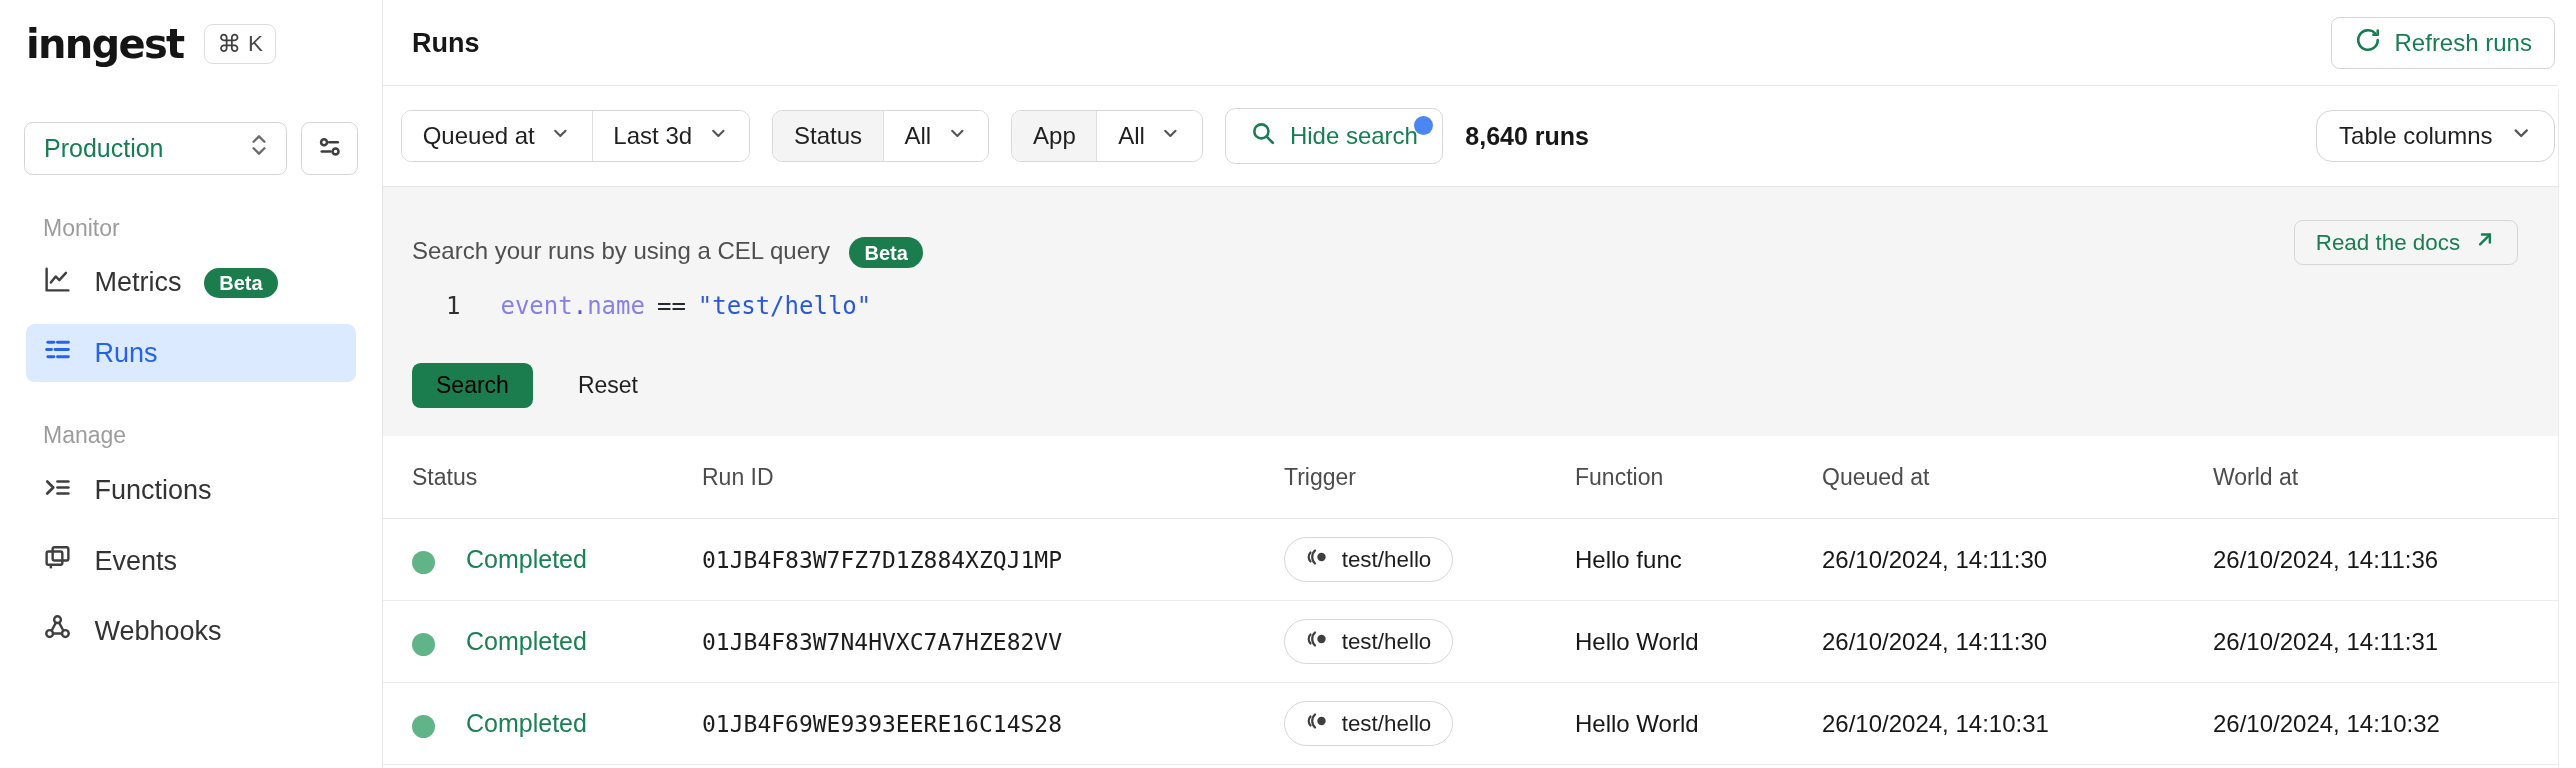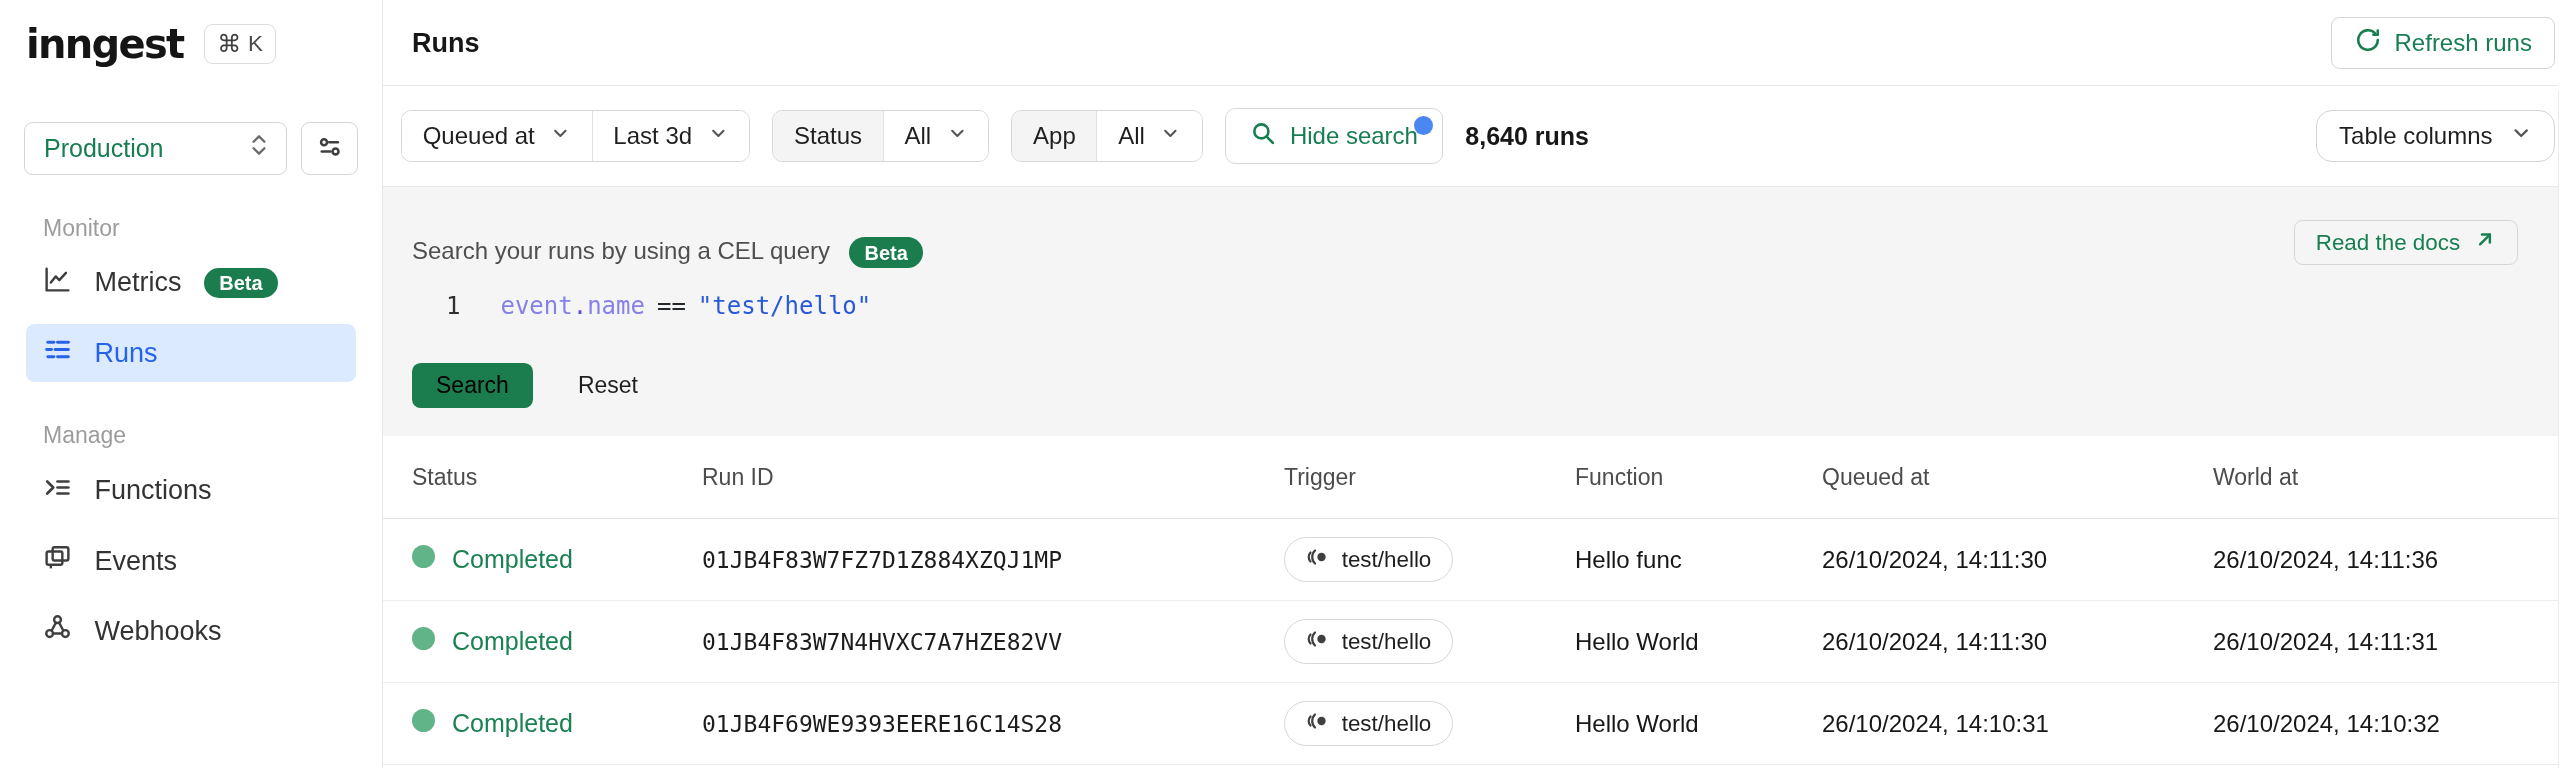--- a/index.html
+++ b/index.html
@@ -57,21 +57,21 @@
   .tok-str { color:#2759d8; }
   .btn-row { display:flex; align-items:center; gap:45px; margin-top:38px; }
   .search-btn { background:#1b7d4e; color:#000000; font-size:23px; font-weight:500; border:none; border-radius:8.6px; height:45px; padding:0 24px; display:flex; align-items:center; cursor:pointer; }
   .reset-btn { background:none; border:none; font-size:23px; color:#1f1f1f; font-family:inherit; cursor:pointer; }
 
   
   .runs-table { flex:1; margin-right:18px; overflow:hidden; }
   .t-row { display:grid; grid-template-columns:290px 582px 291px 247px 391px 1fr; align-items:center; padding-left:29px; border-bottom:1.7px solid #ececec; }
   .t-head { height:83px; font-size:23px; font-weight:500; color:#4c4c4c; border-bottom:1.7px solid #e4e4e4; }
   .t-data { height:82px; font-size:24px; color:#171717; cursor:pointer; }
-  .cell-status { display:flex; align-items:flex-start; gap:17px; }
+  .cell-status { display:flex; align-items:flex-end; gap:31px; }
   .status-dot { width:23px; height:23px; border-radius:50%; background:#61b487; }
   .status-text { color:#1a8152; font-weight:500; font-size:25px; }
   .run-id { font-family:"DejaVu Sans Mono", monospace; font-size:23px; color:#1c1c1c; }
   .trigger-pill { display:inline-flex; align-items:center; gap:12px; border:1.7px solid #d7d7d7; border-radius:861px; height:45px; padding:0 20.7px; font-size:22.4px; color:#1f1f1f; background:#fff; width:max-content; cursor:pointer; }
   .fn-name { font-weight:500; }
 </style>
 </head>
 <body>
 
 <div class="app">

